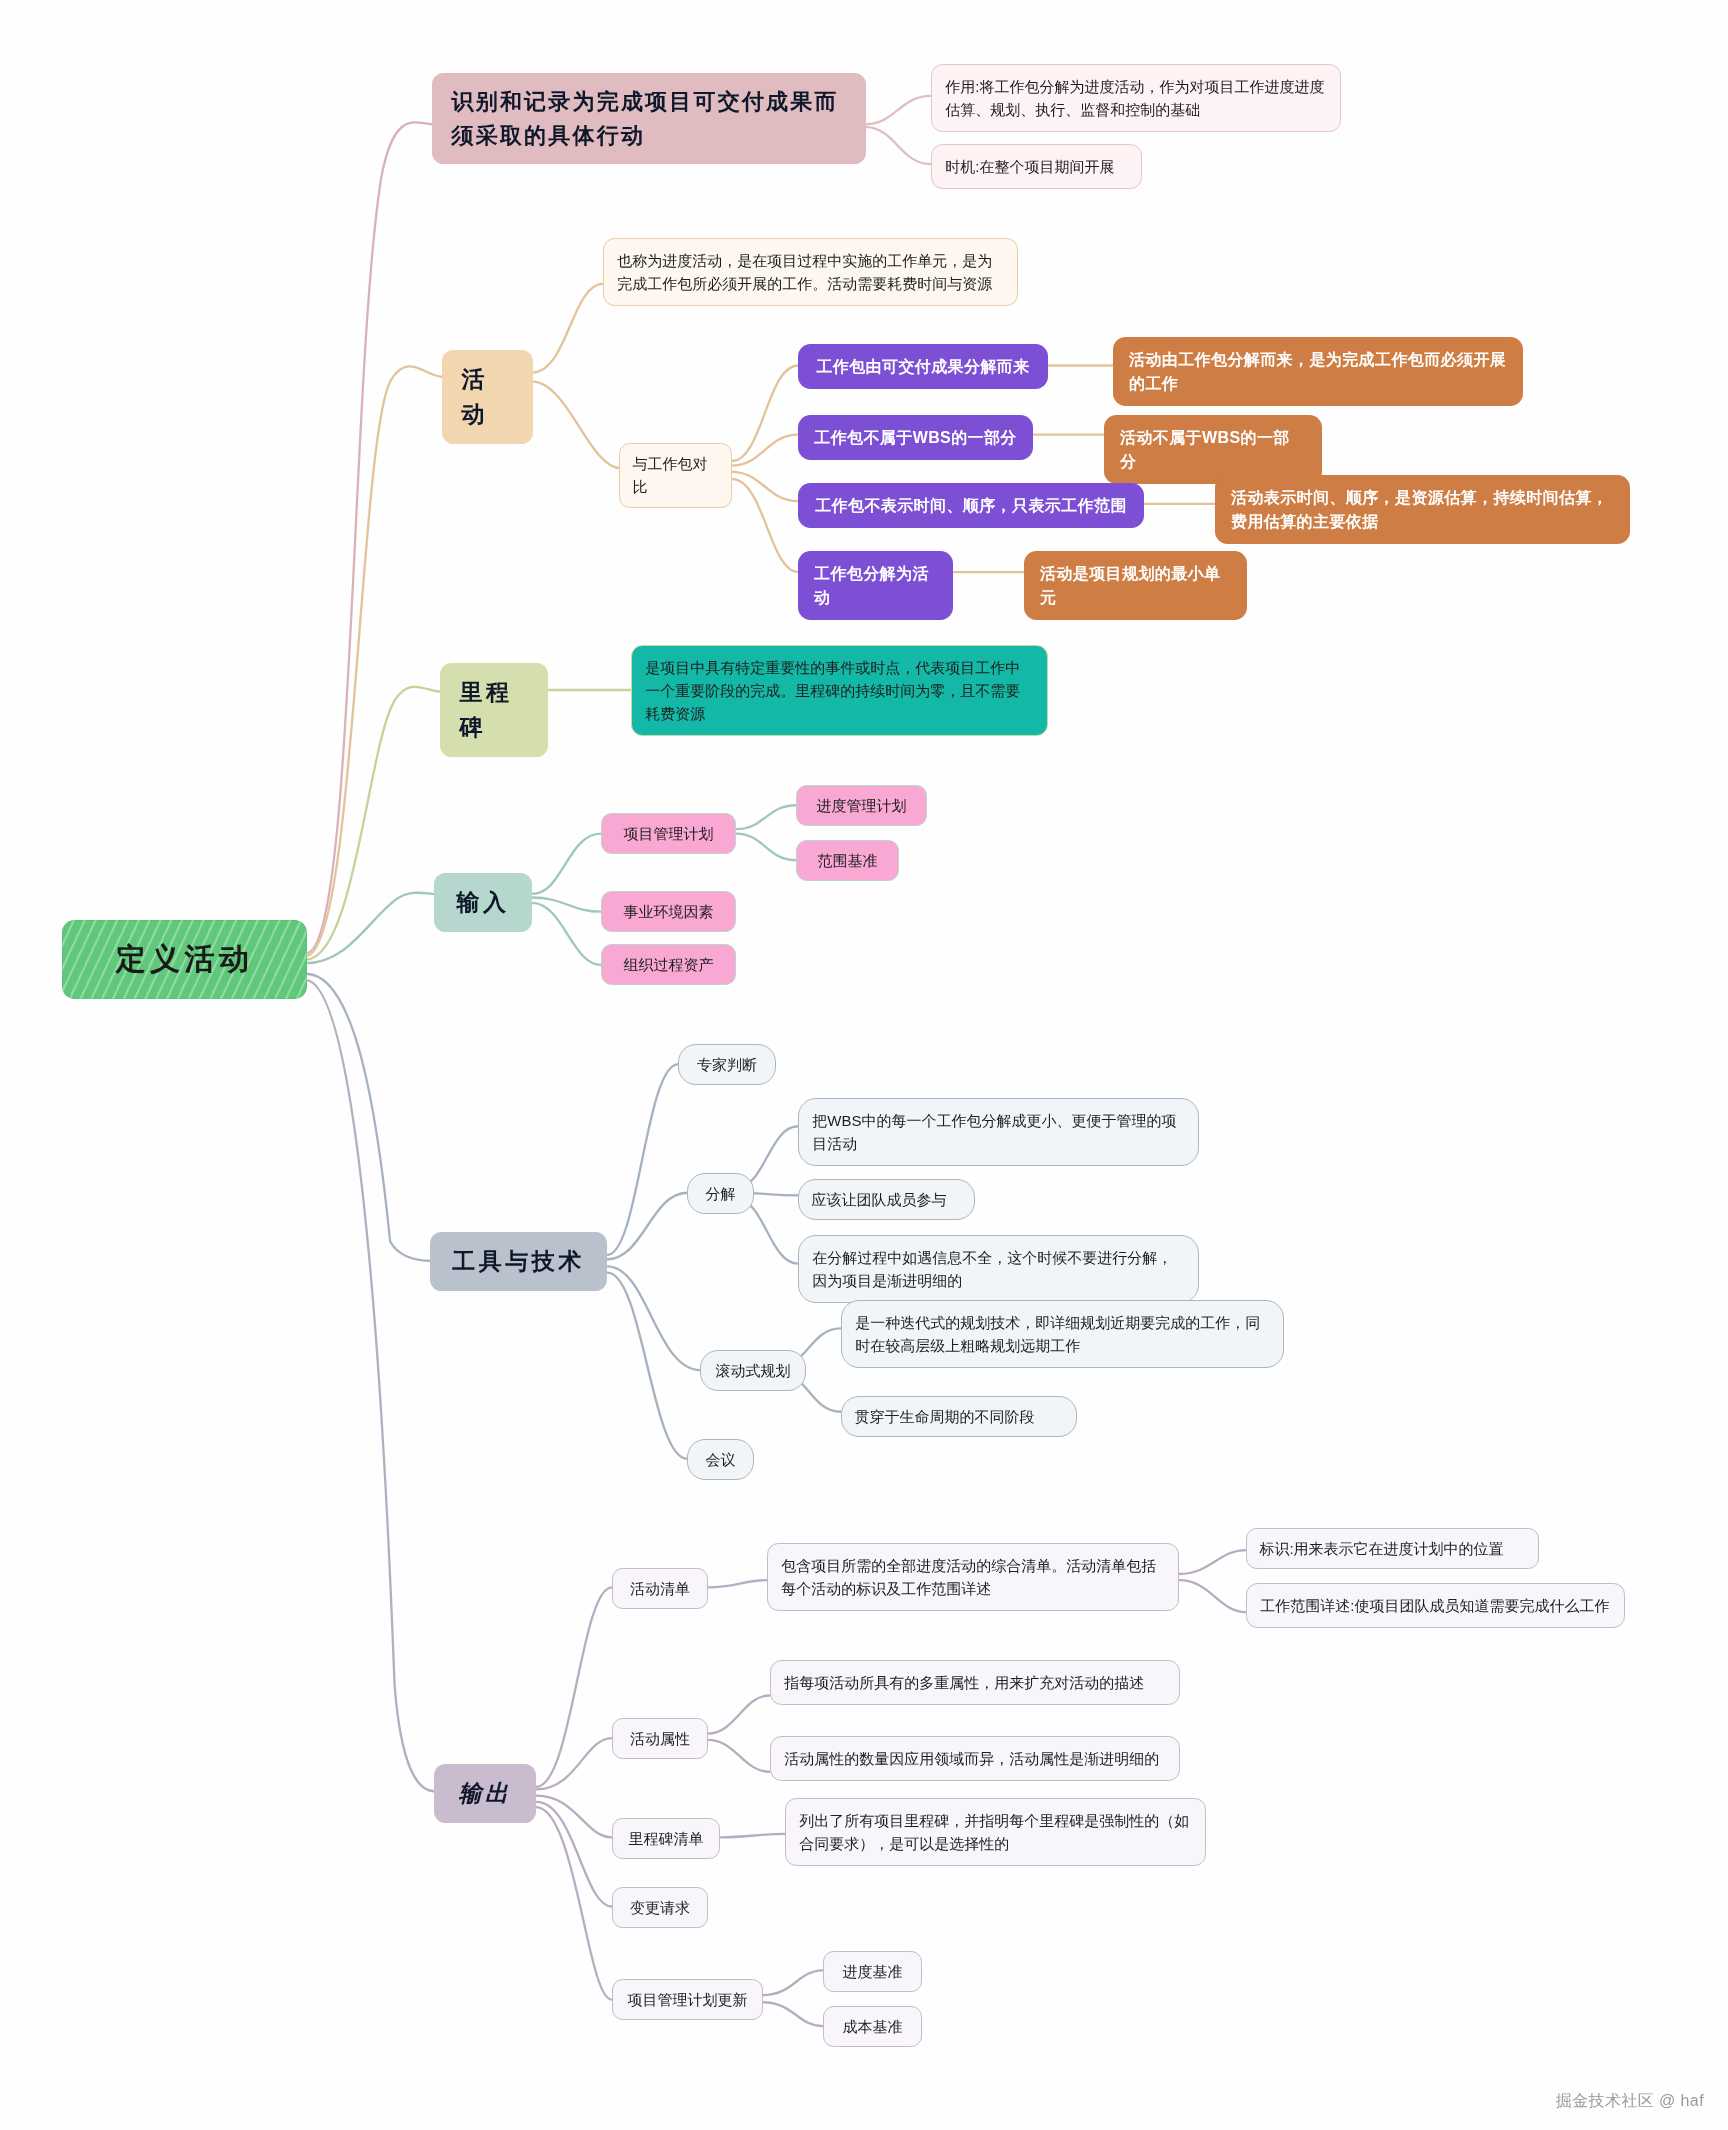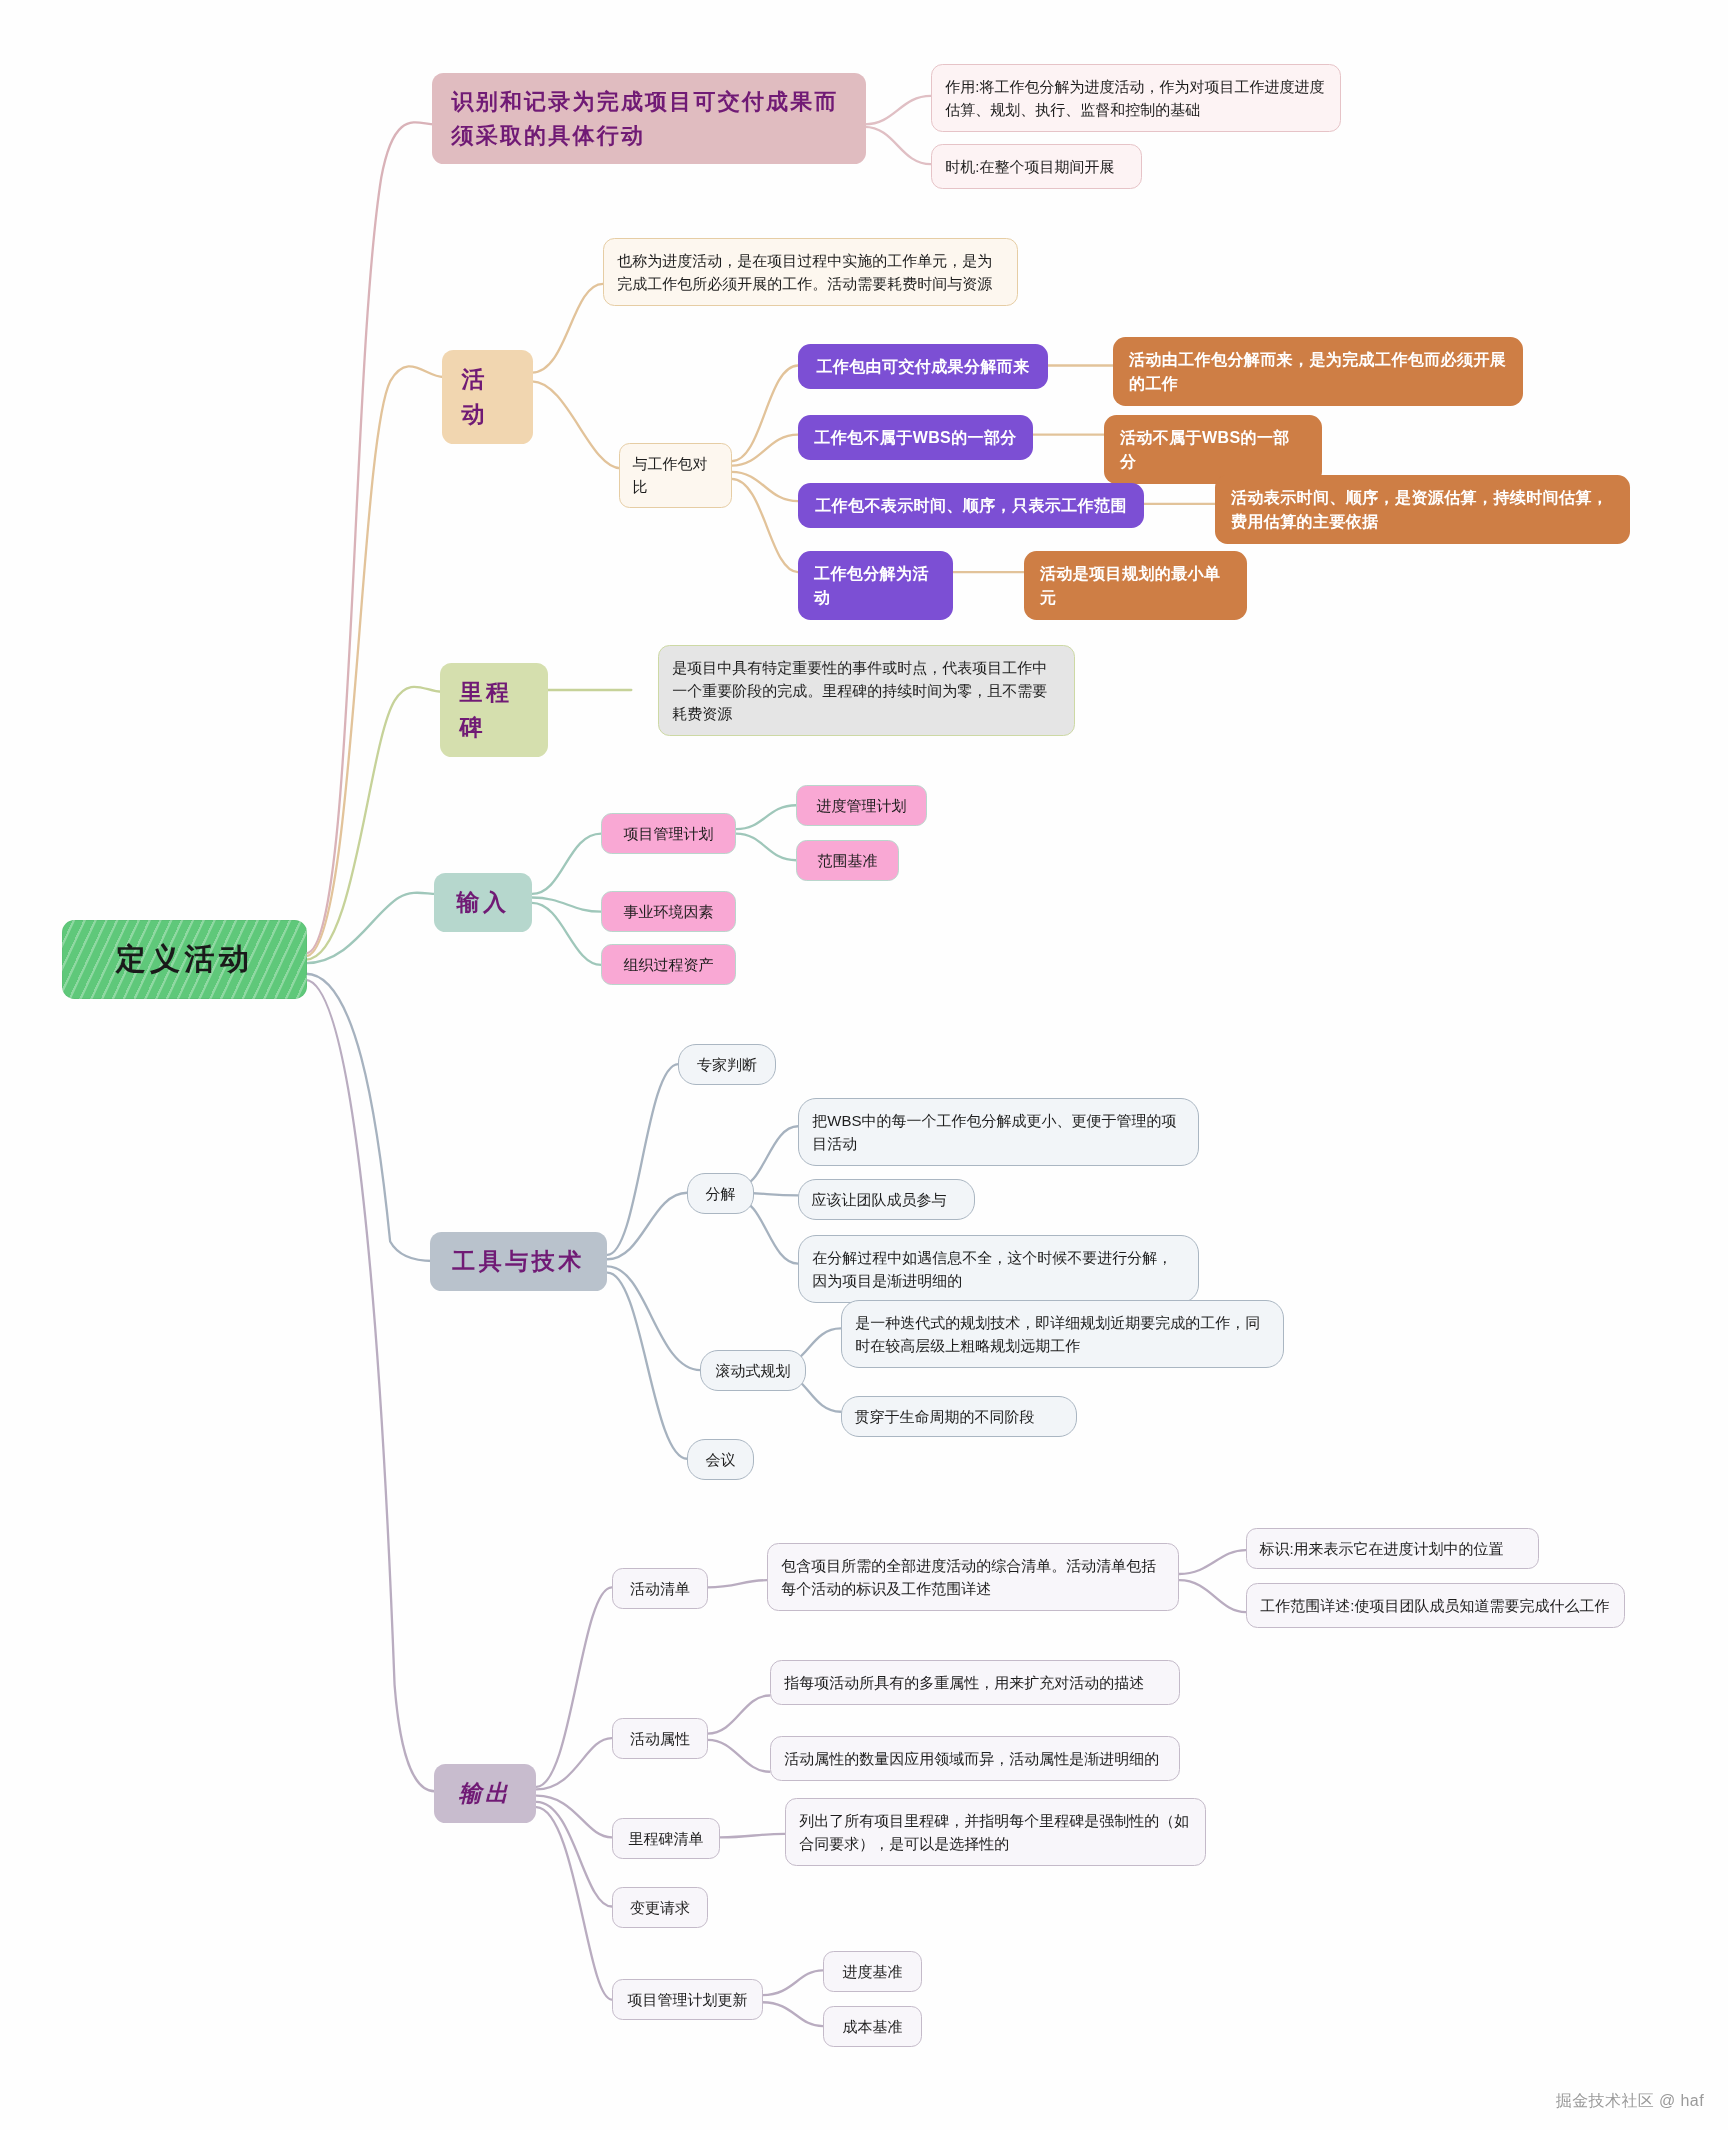--- a/index.html
+++ b/index.html
@@ -44,21 +44,21 @@
     border-radius: 12.4px;
     box-shadow: inset 0 0 0 0.9px rgba(0,0,0,.04);
     background-image: repeating-linear-gradient(115deg, rgba(255,255,255,.30) 0px, rgba(255,255,255,.30) 1.8px, rgba(255,255,255,0) 2.7px, rgba(255,255,255,0) 9.8px);
   }
 
   
   .n-branch {
     font-size: 23px;
     font-weight: 700;
     letter-spacing: 3.5px;
-    color: #701a75;
+    color: #0f172a;
     padding: 11.5px 19.5px;
     border-radius: 11.5px;
     background-image: repeating-linear-gradient(115deg, rgba(255,255,255,.45) 0px, rgba(255,255,255,.45) 1.8px, rgba(255,255,255,0) 2.7px, rgba(255,255,255,0) 8.9px);
   }
 
   
   .n-note {
     font-size: 15px;
     color: #1d1d1d;
     padding: 9.8px 13.3px;
@@ -76,21 +76,21 @@
     background: #fbfafb;
     background-image: repeating-linear-gradient(118deg, rgba(0,0,0,.022) 0px, rgba(0,0,0,.022) 0.9px, rgba(0,0,0,0) 1.8px, rgba(0,0,0,0) 12.4px);
   }
 
   
   .t-pink      { background:#e0bcc0; }
   .t-pink-note { border-color:#e6c3c7; background:#fdf3f4; }
   .t-orange      { background:#f1d6b0; }
   .t-orange-note { border-color:#e6cda4; background:#fdf7ef; }
   .t-green      { background:#d5dfae; }
-  .t-green-note { border-color:#cdd9a4; background:#e5e5e5;margin-left:27px; }
+  .t-green-note { border-color:#cdd9a4; background:#14b8a6; }
   .t-teal      { background:#b6d7cd; }
   .t-teal-note { border-color:#b9d6cc; background:#f9a8d4; }
   .t-gray      { background:#b9c2cc; }
   .t-gray-note { border-color:#aab6c2; background:#f2f5f8;border-radius:18px; }
   .t-purple      { background:#c8bcce; }
   .t-purple-note { border-color:#c4bac9; background:#f8f6fa; }
 
   
   .n-fill {
     font-size: 16px;

